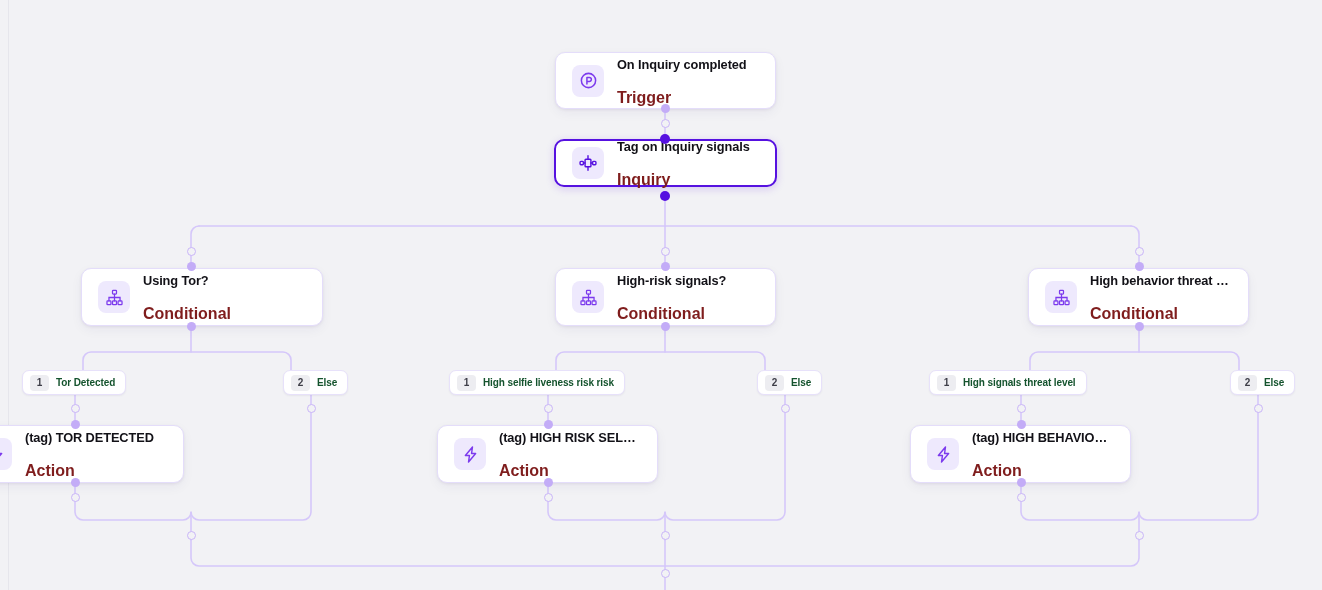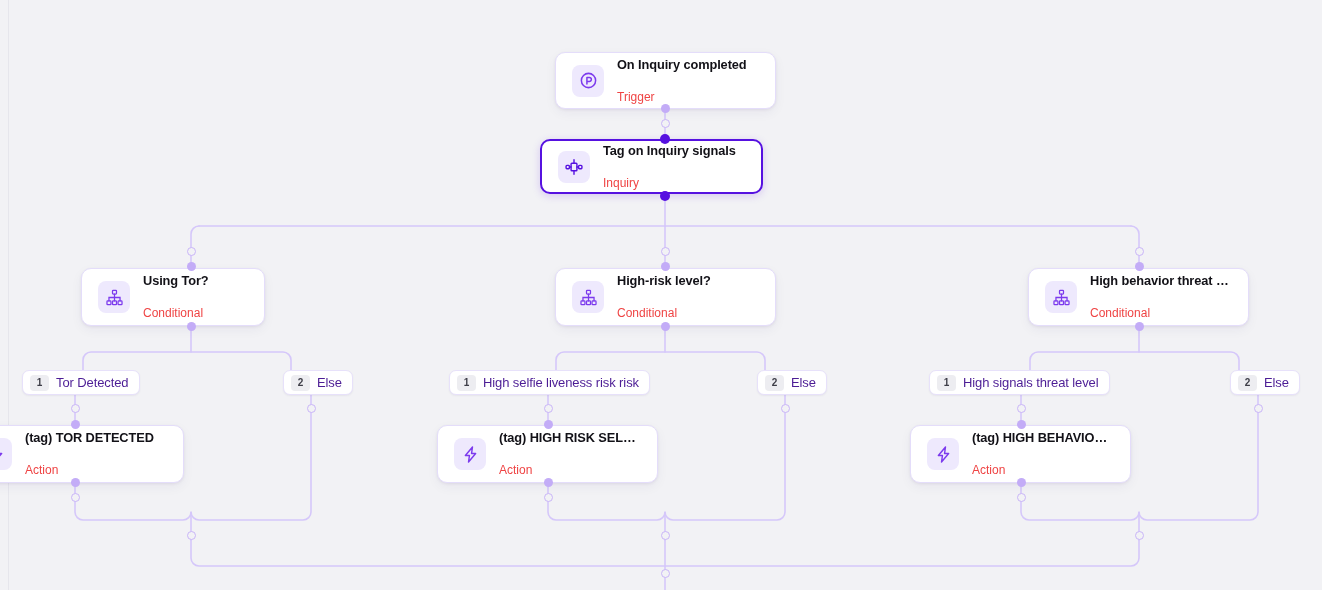--- a/index.html
+++ b/index.html
@@ -23,35 +23,35 @@
   .node.selected{border:2px solid #5611e0;box-shadow:0 2px 8px rgba(86,17,224,.18);}
   .node .ic{
     flex:0 0 auto;width:32px;height:32px;border-radius:8px;background:#eee9fd;
     display:flex;align-items:center;justify-content:center;
   }
   .node .txt{min-width:0;display:flex;flex-direction:column;justify-content:center;gap:18px;}
   .node .ttl{
     font-size:12.8px;font-weight:700;color:#121117;letter-spacing:-.1px;line-height:15px;
     white-space:nowrap;overflow:hidden;text-overflow:ellipsis;
   }
-  .node .sub{font-size:12px;font-weight:400;color:#ef4444;line-height:15px;white-space:nowrap;}
+  .node .sub{font-size:16px;font-weight:700;color:#7f1d1d;line-height:15px;white-space:nowrap;}
 
   
   .pill{
     position:absolute;box-sizing:border-box;height:25px;
     background:#ffffff;border:1px solid #e7e1fa;border-radius:7px;
     box-shadow:0 1px 2px rgba(40,20,90,.06);
     display:flex;align-items:center;gap:7px;padding:0 10px 0 7px;
     white-space:nowrap;
   }
   .pill .num{
     flex:0 0 auto;min-width:15px;height:16px;border-radius:4px;background:#ededf1;
     color:#3d3d47;font-size:10px;font-weight:600;line-height:16px;text-align:center;padding:0 2px;
   }
-  .pill .lbl{font-size:13px;font-weight:400;color:#4c1d95;letter-spacing:-.1px;}
+  .pill .lbl{font-size:10px;font-weight:700;color:#14532d;letter-spacing:-.1px;}
 
   
   .dot{position:absolute;width:9px;height:9px;border-radius:50%;background:#c3acf7;}
   .dot.strong{background:#5611e0;width:10px;height:10px;}
   .hollow{position:absolute;width:9px;height:9px;border-radius:50%;background:#f2f2f5;border:1.4px solid #c9b5f8;box-sizing:border-box;}
 </style>
 </head>
 <body>
 
 <div id="canvas">
@@ -103,36 +103,36 @@
         <circle cx="12" cy="12" r="9"></circle>
         <path d="M10 16.5 V8.2 h3.1 a2.5 2.5 0 0 1 0 5 H10" stroke-linecap="round" stroke-linejoin="round"></path>
       </svg>
     </span>
     <span class="txt">
       <span class="ttl">On Inquiry completed</span>
       <span class="sub">Trigger</span>
     </span>
   </div>
 
-  <div class="node selected" style="left:540px;top:139px;width:223px;height:55px;">
+  <div class="node selected" style="left:554px;top:139px;width:223px;height:48px;">
     <span class="ic">
       <svg width="20" height="20" viewBox="0 0 24 24" fill="none" stroke="#5611e0" stroke-width="1.7">
         <rect x="8.5" y="7.5" width="7" height="9" rx="1"></rect>
         <rect x="2.5" y="10" width="4" height="4" rx="1"></rect>
         <rect x="17.5" y="10" width="4" height="4" rx="1"></rect>
         <path d="M12 3.2v4.3M12 16.5v4.3M6.5 12h2M15.5 12h2" stroke-linecap="round"></path>
       </svg>
     </span>
     <span class="txt">
       <span class="ttl">Tag on Inquiry signals</span>
       <span class="sub">Inquiry</span>
     </span>
   </div>
 
-  <div class="node" style="left:81px;top:268px;width:184px;height:58px;">
+  <div class="node" style="left:81px;top:268px;width:242px;height:58px;">
     <span class="ic">
       <svg width="19" height="19" viewBox="0 0 24 24" fill="none" stroke="#7c3aed" stroke-width="1.6">
         <rect x="9.5" y="3" width="5" height="4.6" rx=".9"></rect>
         <rect x="2.5" y="16.4" width="5" height="4.6" rx=".9"></rect>
         <rect x="9.5" y="16.4" width="5" height="4.6" rx=".9"></rect>
         <rect x="16.5" y="16.4" width="5" height="4.6" rx=".9"></rect>
         <path d="M12 7.6v4.4M5 16.4v-4.4h14v4.4M12 12v4.4" stroke-linecap="round"></path>
       </svg>
     </span>
     <span class="txt">
@@ -145,21 +145,21 @@
     <span class="ic">
       <svg width="19" height="19" viewBox="0 0 24 24" fill="none" stroke="#7c3aed" stroke-width="1.6">
         <rect x="9.5" y="3" width="5" height="4.6" rx=".9"></rect>
         <rect x="2.5" y="16.4" width="5" height="4.6" rx=".9"></rect>
         <rect x="9.5" y="16.4" width="5" height="4.6" rx=".9"></rect>
         <rect x="16.5" y="16.4" width="5" height="4.6" rx=".9"></rect>
         <path d="M12 7.6v4.4M5 16.4v-4.4h14v4.4M12 12v4.4" stroke-linecap="round"></path>
       </svg>
     </span>
     <span class="txt">
-      <span class="ttl">High-risk level?</span>
+      <span class="ttl">High-risk signals?</span>
       <span class="sub">Conditional</span>
     </span>
   </div>
 
   <div class="node" style="left:1028px;top:268px;width:221px;height:58px;">
     <span class="ic">
       <svg width="19" height="19" viewBox="0 0 24 24" fill="none" stroke="#7c3aed" stroke-width="1.6">
         <rect x="9.5" y="3" width="5" height="4.6" rx=".9"></rect>
         <rect x="2.5" y="16.4" width="5" height="4.6" rx=".9"></rect>
         <rect x="9.5" y="16.4" width="5" height="4.6" rx=".9"></rect>

